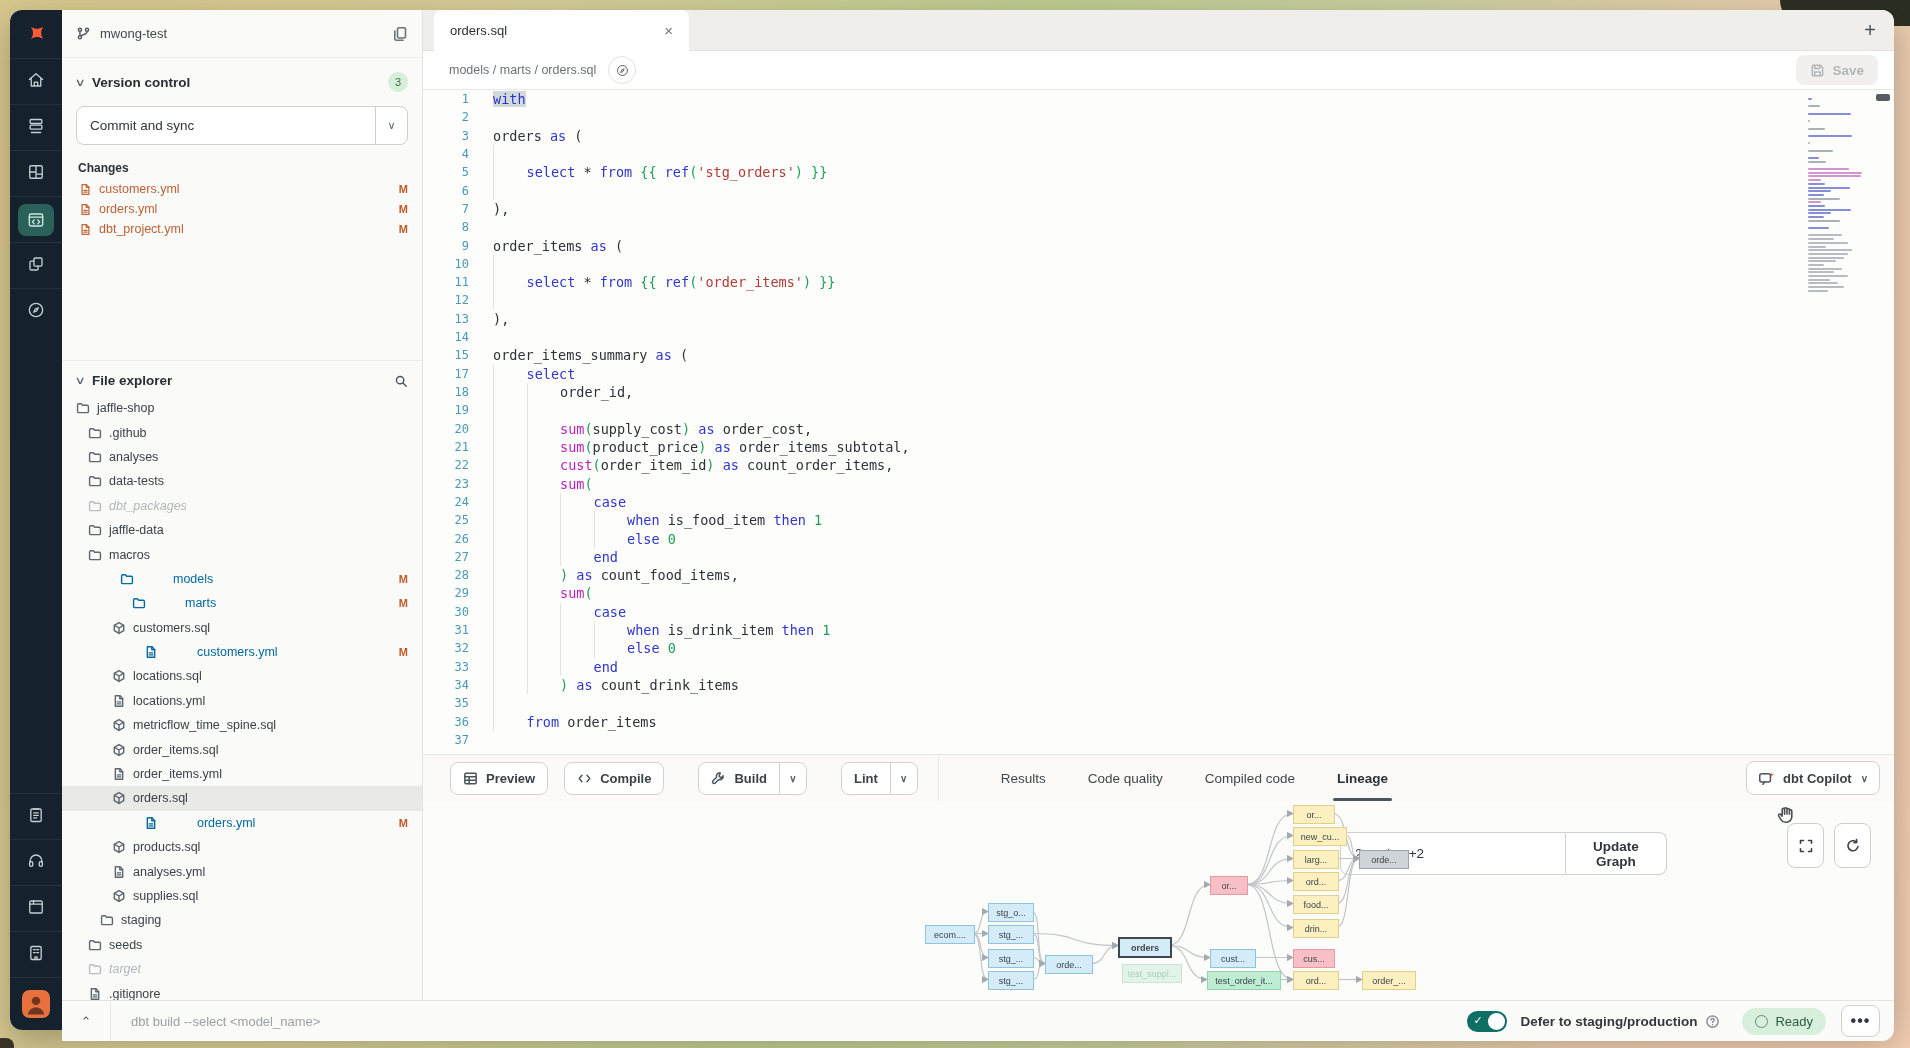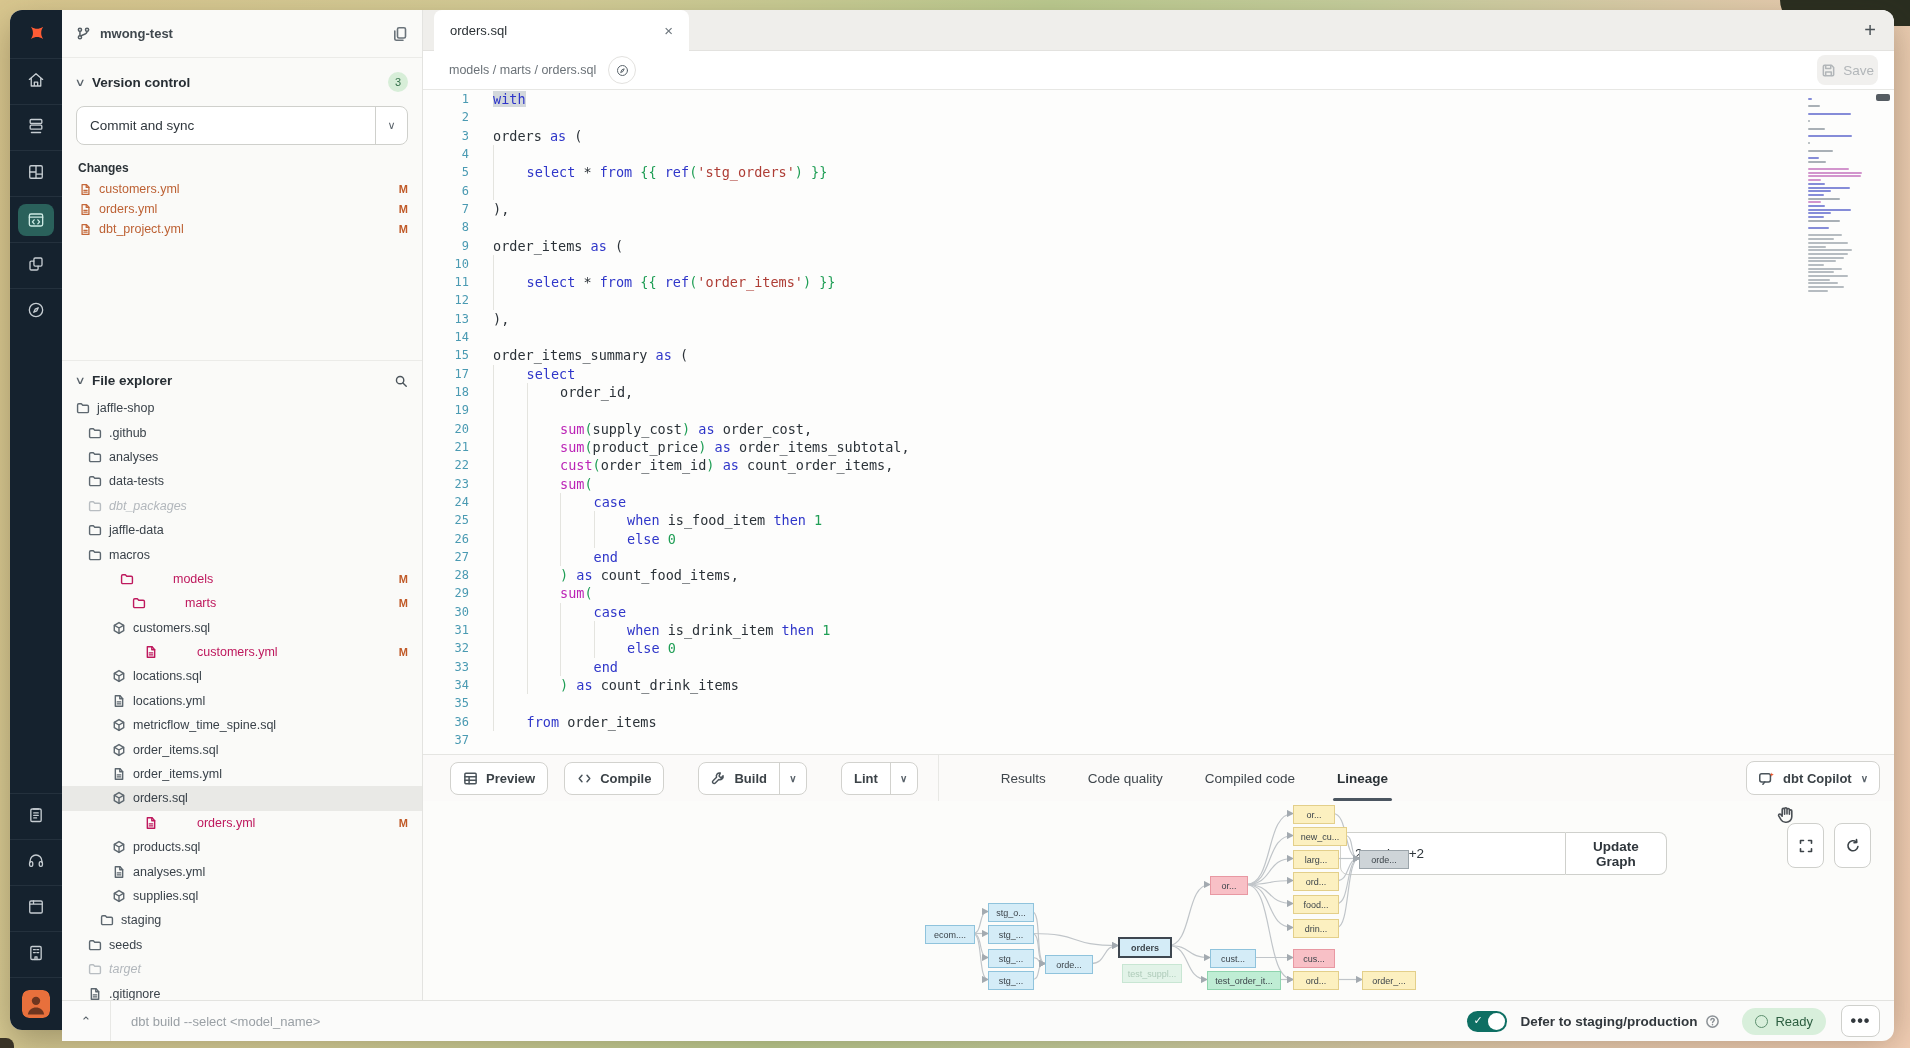--- a/index.html
+++ b/index.html
@@ -20,21 +20,21 @@
   .rail-btn .ic{width:20px;height:20px;}
   .rail-btn.active .pill{background:#2a615b;border-radius:8px;width:36px;height:32px;display:flex;align-items:center;justify-content:center;color:#cdeae4;}
   .rail-spacer{flex:1;}
   .rail-avatar{height:52px;display:flex;align-items:center;justify-content:center;border-top:1px solid #24313d;}
   .rail-avatar svg{width:28px;height:28px;border-radius:7px;}
 
   
   .sidebar{width:360px;background:#fafaf8;border-right:1px solid #e3e3e0;display:flex;flex-direction:column;flex:none;}
   .sb-head{height:47px;border-bottom:1px solid #ebebe8;display:flex;align-items:center;padding:0 14px;color:#3b4349;flex:none;}
   .sb-head .ic{width:15px;height:15px;color:#555e64;}
-  .sb-head .proj{margin-left:9px;font-size:13px;color:#40484e;font-weight:bold;}
+  .sb-head .proj{margin-left:9px;font-size:13px;color:#40484e;}
   .sb-head .right{margin-left:auto;color:#6a737a;}
   .vc{height:292px;flex:none;padding-top:10px;}
   .sec-title-row{display:flex;align-items:center;padding:4px 14px;}
   .chev{color:#59626a;font-size:11px;margin-right:8px;transform:scaleX(1.4);}
   .sec-title{font-size:13.5px;font-weight:bold;color:#272e34;}
   .badge3{margin-left:auto;background:#d7eed8;color:#35724a;font-size:11px;width:20px;height:20px;border-radius:50%;display:flex;align-items:center;justify-content:center;}
   .commit{margin:10px 14px 0 14px;height:37px;background:#fff;border:1px solid #cfd0cc;border-radius:8px;display:flex;align-items:stretch;cursor:pointer;}
   .commit .lbl{flex:1;display:flex;align-items:center;padding-left:13px;font-size:13.5px;color:#2f363c;}
   .commit .dd{width:31px;border-left:1px solid #cfd0cc;display:flex;align-items:center;justify-content:center;color:#59626a;font-size:11px;}
   .changes-lbl{margin:16px 0 4px 16px;font-size:12px;font-weight:bold;color:#2b3237;}
@@ -42,38 +42,38 @@
   .chg-row .ic{width:13px;height:13px;color:#c4683a;flex:none;}
   .chg-row .nm{margin-left:7px;font-size:12.5px;color:#bd6134;}
   .chg-row .m{margin-left:auto;font-size:11px;font-weight:bold;color:#c05a28;}
   .fx{border-top:1px solid #ebebe8;flex:1;display:flex;flex-direction:column;overflow:hidden;}
   .fx .sec-title-row{padding-top:12px;padding-bottom:8px;}
   .fx .search{margin-left:auto;color:#4c555c;width:14px;height:14px;}
   .tree{flex:1;overflow:hidden;}
   .tree-row{display:flex;align-items:center;height:24.4px;cursor:pointer;padding-right:14px;}
   .tree-row .ic{width:14px;height:14px;flex:none;color:#5d676f;}
   .tree-row .nm{margin-left:7px;font-size:12.5px;color:#3a424a;white-space:nowrap;}
-  .tree-row.orange .ic,.tree-row.orange .nm{color:#be185d;padding-left:32px;}
+  .tree-row.orange .ic,.tree-row.orange .nm{color:#0369a1;padding-left:32px;}
   .tree-row.muted .ic{color:#b8bdc1;}
   .tree-row.muted .nm{color:#b2b7bc;font-style:italic;}
   .tree-row.selected{background:#e9e9e6;}
   .tree-row .m{margin-left:auto;font-size:11px;font-weight:bold;color:#c05a28;}
 
   
   .main{flex:1;display:flex;flex-direction:column;min-width:0;}
   .tabbar{height:40px;background:#efeeeb;display:flex;align-items:stretch;flex:none;border-bottom:1px solid #e3e2df;}
   .tab{margin-left:11px;width:227px;background:#fff;border-radius:8px 8px 0 0;display:flex;align-items:center;padding:0 12px 0 16px;margin-bottom:-1px;}
   .tab .t{font-size:13px;color:#2b3135;}
   .tab .x{margin-left:auto;color:#6c757c;font-size:15px;cursor:pointer;padding:0 4px;}
   .newtab{margin-left:auto;margin-right:18px;align-self:center;color:#4a5156;font-size:20px;cursor:pointer;}
   .crumbrow{height:38px;background:#fff;border-bottom:1px solid #e7e7e4;display:flex;align-items:center;padding:0 16px 0 26px;flex:none;}
   .crumb{font-size:12.5px;color:#6b7278;}
   .compass-btn{margin-left:12px;width:26px;height:26px;border:1px solid #e3e2df;border-radius:50%;display:flex;align-items:center;justify-content:center;color:#5a646b;cursor:pointer;}
   .compass-btn .ic{width:15px;height:15px;}
-  .save{margin-left:auto;height:30px;background:#f1f0ee;border-radius:8px;display:flex;align-items:center;padding:0 4px;color:#b2b6b9;font-size:13.5px;font-weight:normal;cursor:default;}
+  .save{margin-left:auto;height:30px;background:#f1f0ee;border-radius:8px;display:flex;align-items:center;padding:0 14px;color:#b2b6b9;font-size:13.5px;font-weight:bold;cursor:default;}
   .save .ic{width:15px;height:15px;margin-right:7px;}
 
   
   .editor{height:664px;background:#fdfdfc;position:relative;overflow:hidden;flex:none;}
   .cl{display:flex;height:18.32px;line-height:18.32px;font-family:"DejaVu Sans Mono",monospace;font-size:13.5px;}
   .ln{width:46px;text-align:right;color:#4a9ab2;font-size:12px;margin-right:24px;flex:none;}
   .cd{white-space:pre;}
   .gd{display:inline-block;width:32.52px;height:18.32px;border-left:1px solid #e4e4df;vertical-align:top;}
   .kw{color:#2f36c9;} .fn{color:#bb24b6;} .str{color:#ae3d35;} .jj{color:#1f9e55;} .num{color:#1f9e55;} .id{color:#2b3238;}
   .sel{background:#d3d8dc;}

